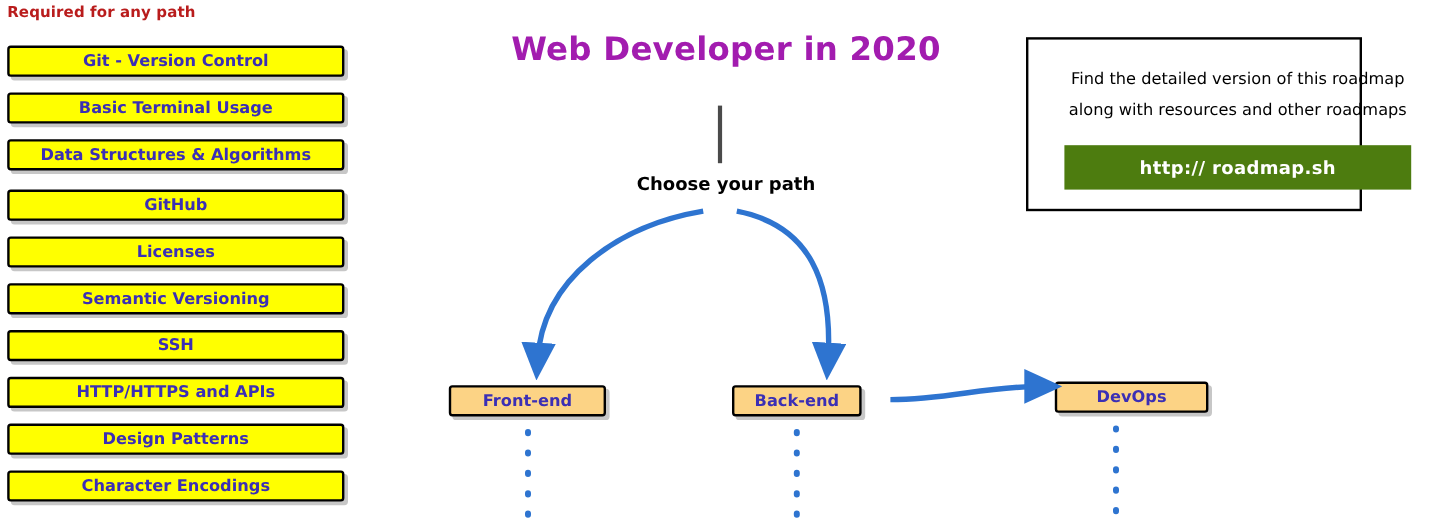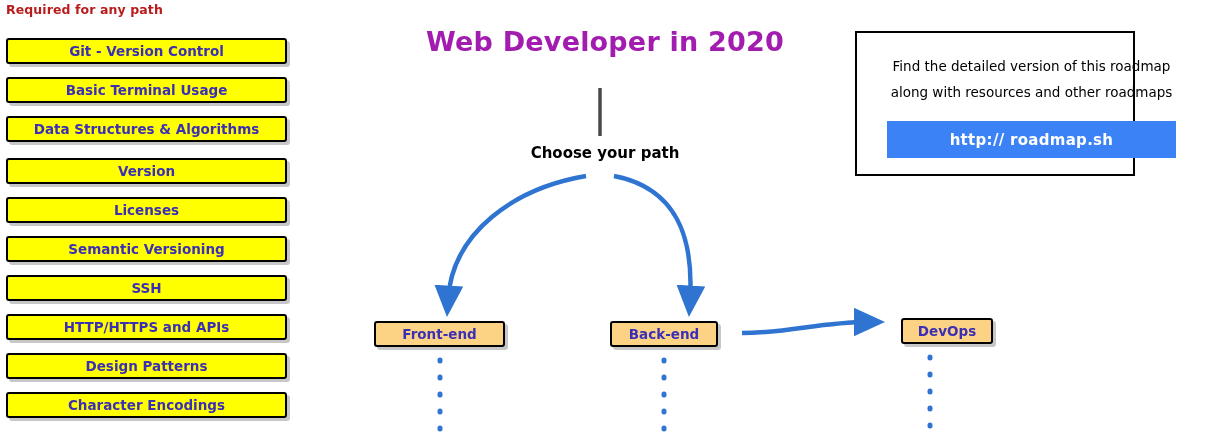--- a/index.html
+++ b/index.html
@@ -85,21 +85,21 @@
     color: #3b2fb5;
     font-size: 13.5px;
     font-weight: 600;
     display: flex;
     align-items: center;
     justify-content: center;
     box-shadow: 3px 3px 0 rgba(0,0,0,0.22);
   }
   #path-frontend { left: 374px; top: 321px; width: 131px; }
   #path-backend  { left: 610px; top: 321px; width: 108px; }
-  #path-devops   { left: 901px; top: 318px; width: 92px; }
+  #path-devops   { left: 879px; top: 318px; width: 128px; }
 
   
   #roadmap-panel {
     position: absolute;
     left: 855px;
     top: 31px;
     width: 280px;
     height: 145px;
     box-sizing: border-box;
     border: 2px solid #000000;
@@ -115,21 +115,21 @@
     color: #000000;
   }
   #roadmap-line1 { top: 25px; }
   #roadmap-line2 { top: 51px; }
   #roadmap-button {
     position: absolute;
     left: 30px;
     top: 88px;
     width: 289px;
     height: 37px;
-    background: #3b82f6;
+    background: #4d7c0f;
     color: #ffffff;
     font-size: 15px;
     font-weight: 600;
     display: flex;
     align-items: center;
     justify-content: center;
     text-decoration: none;
     letter-spacing: 0.3px;
   }
 
@@ -145,21 +145,21 @@
 </style>
 </head>
 <body>
 
 <div id="left-col">
   <div id="required-heading">Required for any path</div>
 
   <div class="req-item" style="top:38px">Git - Version Control</div>
   <div class="req-item" style="top:77px">Basic Terminal Usage</div>
   <div class="req-item" style="top:116px">Data Structures &amp; Algorithms</div>
-  <div class="req-item" style="top:158px">Version</div>
+  <div class="req-item" style="top:158px">GitHub</div>
   <div class="req-item" style="top:197px">Licenses</div>
   <div class="req-item" style="top:236px">Semantic Versioning</div>
   <div class="req-item" style="top:275px">SSH</div>
   <div class="req-item" style="top:353px">Design Patterns</div>
   <div class="req-item" style="top:314px">HTTP/HTTPS and APIs</div>
   <div class="req-item" style="top:392px">Character Encodings</div>
 </div>
 
 <div id="main-title">Web Developer in 2020</div>
 <div id="choose-label">Choose your path</div>

